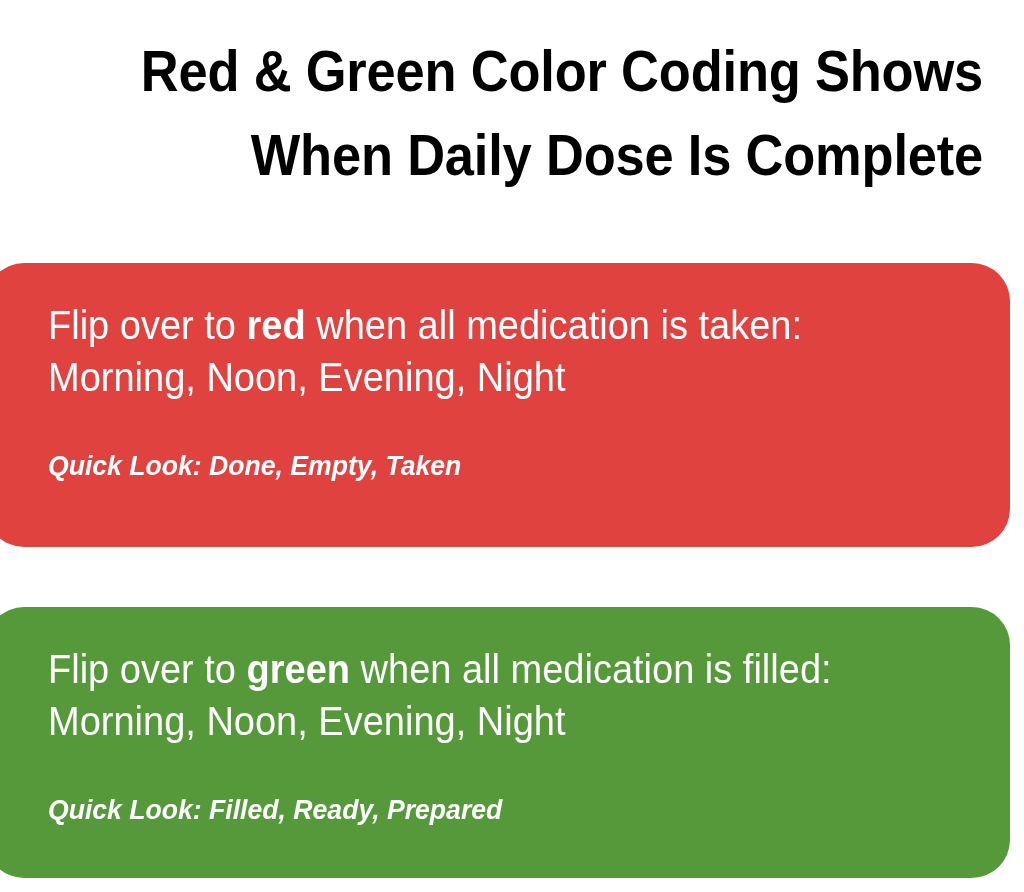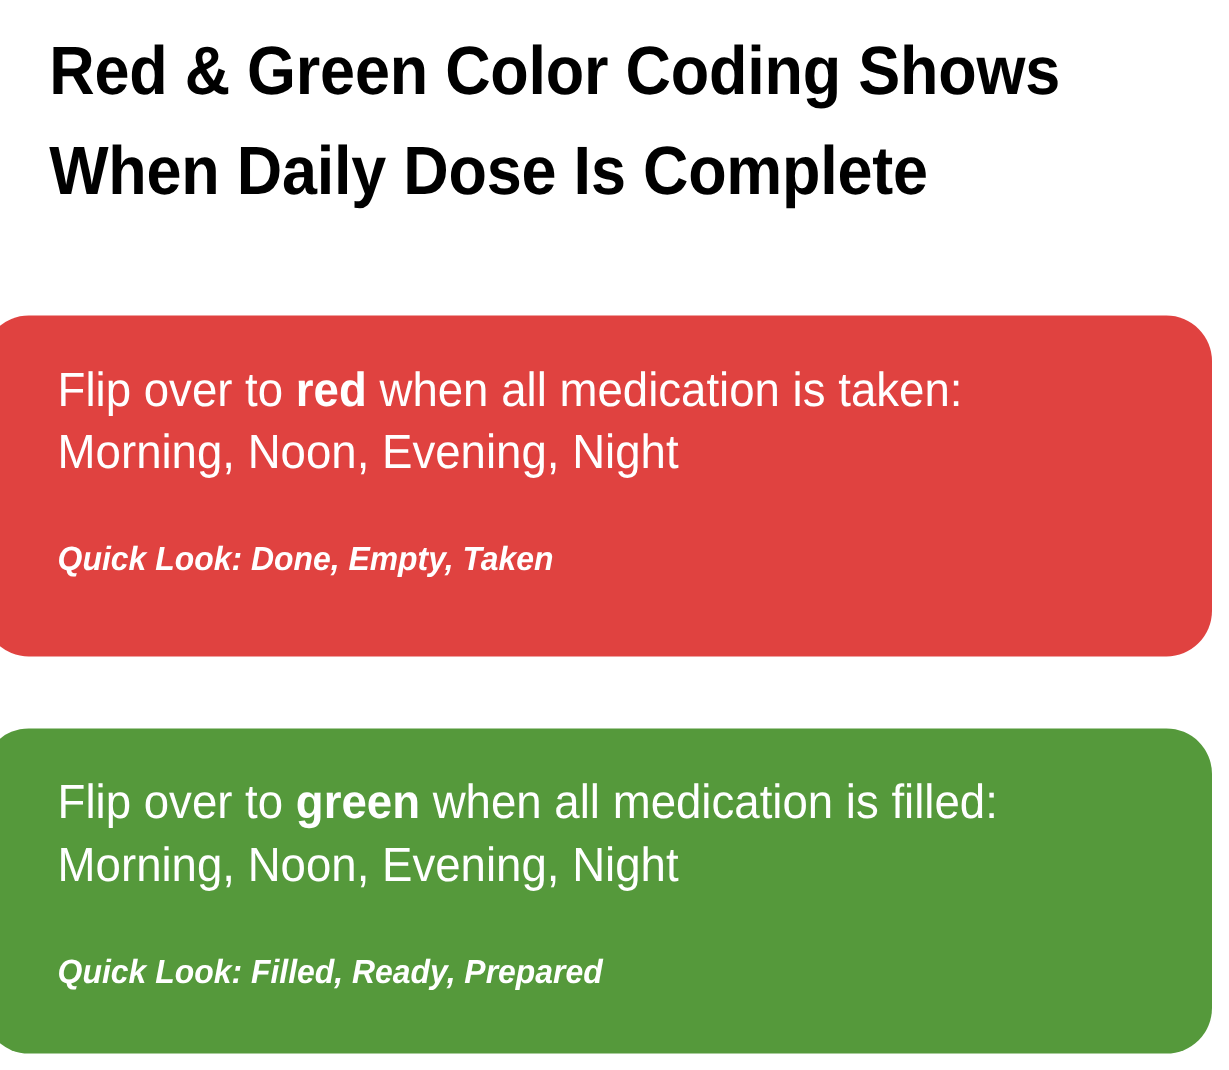--- a/index.html
+++ b/index.html
@@ -12,24 +12,24 @@
     background: #ffffff;
     font-family: "Liberation Sans", "DejaVu Sans", sans-serif;
     overflow: hidden;
     position: relative;
   }
 
   
   .title-block {
     position: absolute;
     left: 0;
-    top: 0;
+    top: 12px;
     width: 1024px;
     padding-top: 17px;
-    text-align: left;
+    text-align: right;
   }
   .title-line {
     display: block;
     color: #000000;
     font-family: "Liberation Sans Narrow", "Liberation Sans", "DejaVu Sans Condensed", sans-serif;
     font-weight: bold;
     font-size: 57px;
     line-height: 84px;
     letter-spacing: -0.2px;
     transform: scaleX(0.92);

